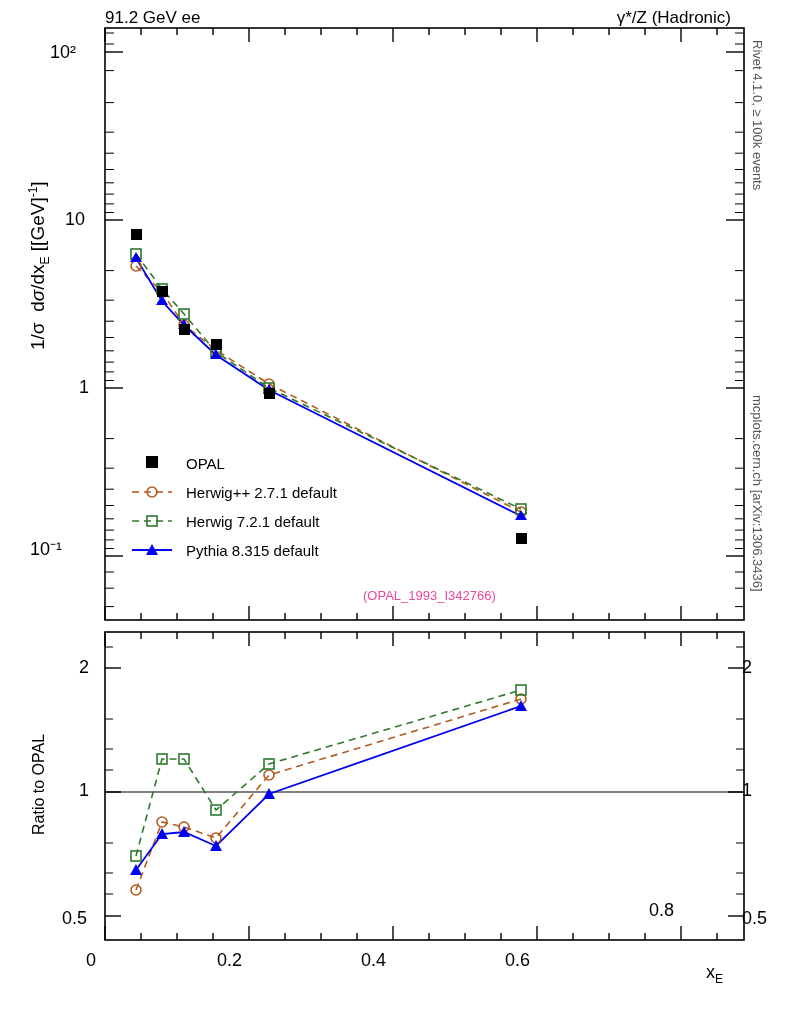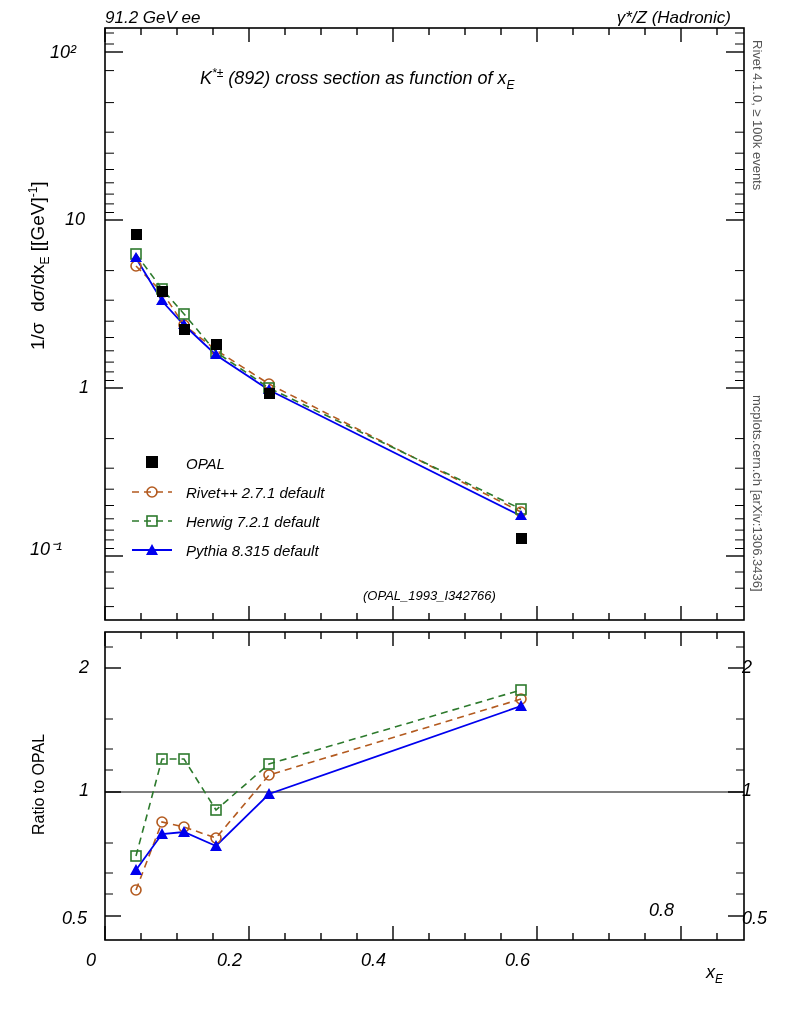--- a/index.html
+++ b/index.html
@@ -1,18 +1,18 @@
 <!DOCTYPE html>
 <html><head>
 <meta charset="utf-8">
 <style>
   html,body{margin:0;padding:0;background:#fff;}
   body{width:786px;height:1024px;font-family:"Liberation Sans",sans-serif;color:#000;}
   #root{position:relative;width:786px;height:1024px;overflow:hidden;}
-  .txt{position:absolute;white-space:nowrap;font-style:italic;}
+  .txt{position:absolute;white-space:nowrap;}
   .vtxt{position:absolute;white-space:nowrap;transform-origin:0 0;}
   svg{position:absolute;left:0;top:0;}
   .tick{font-size:18px;}
   .hdr{font-size:17px;}
   .side{font-size:13px;fill:#555;}
   .legend-t{font-size:15px;}
 </style>
 </head>
 <body>
 
@@ -25,26 +25,22 @@
   <div class="vtxt side" style="left:765px;top:395px;transform:rotate(90deg);font-size:13px;color:#555;">mcplots.cern.ch [arXiv:1306.3436]</div>
 
   <div class="vtxt" style="left:26px;top:350px;transform:rotate(-90deg);font-size:19px;">
     1/<span style="font-style:normal;">σ</span>&nbsp; d<span style="font-style:italic;">σ</span>/dx<sub style="font-size:12px;">E</sub> [[GeV]<sup style="font-size:12px;">-1</sup>]
   </div>
 
   <div class="vtxt" style="left:30px;top:835px;transform:rotate(-90deg);font-size:16px;">Ratio to OPAL</div>
 
   <div class="txt" style="left:706px;top:962px;font-size:18px;">x<sub style="font-size:12px;">E</sub></div>
 
-  <div class="txt" style="left:200px;top:66px;font-size:18px;">
-    <span>K</span><sup style="font-size:12px;">*±</sup>
-    <span>(892) cross section as function of x</span><sub style="font-size:12px;">E</sub>
-  </div>
-
-  <div class="txt" style="left:363px;top:588px;font-size:13px;color:#000000;">(OPAL_1993_I342766)</div>
+
+  <div class="txt" style="left:363px;top:588px;font-size:13px;color:#ec4899;">(OPAL_1993_I342766)</div>
 
   <div class="txt tick" style="left:50px;top:42px;">10²</div>
   <div class="txt tick" style="left:65px;top:209px;">10</div>
   <div class="txt tick" style="left:79px;top:377px;">1</div>
   <div class="txt tick" style="left:30px;top:536px;">10⁻¹</div>
 
   <div class="txt tick" style="left:79px;top:657px;">2</div>
   <div class="txt tick" style="left:79px;top:780px;">1</div>
   <div class="txt tick" style="left:62px;top:908px;">0.5</div>
 
@@ -52,21 +48,21 @@
   <div class="txt tick" style="left:742px;top:780px;">1</div>
   <div class="txt tick" style="left:742px;top:908px;">0.5</div>
 
   <div class="txt tick" style="left:86px;top:950px;">0</div>
   <div class="txt tick" style="left:217px;top:950px;">0.2</div>
   <div class="txt tick" style="left:361px;top:950px;">0.4</div>
   <div class="txt tick" style="left:505px;top:950px;">0.6</div>
   <div class="txt tick" style="left:649px;top:900px;">0.8</div>
 
   <div class="txt legend-t" style="left:186px;top:455px;">OPAL</div>
-  <div class="txt legend-t" style="left:186px;top:484px;">Rivet++ 2.7.1 default</div>
+  <div class="txt legend-t" style="left:186px;top:484px;">Herwig++ 2.7.1 default</div>
   <div class="txt legend-t" style="left:186px;top:513px;">Herwig 7.2.1 default</div>
   <div class="txt legend-t" style="left:186px;top:542px;">Pythia 8.315 default</div>
 
   <svg width="786" height="1024">
 
     <g>
       <rect x="105" y="28" width="639" height="592" fill="none" stroke="#000" stroke-width="1.6"></rect>
     </g>
 
     <g stroke="#000" stroke-width="1.4">

